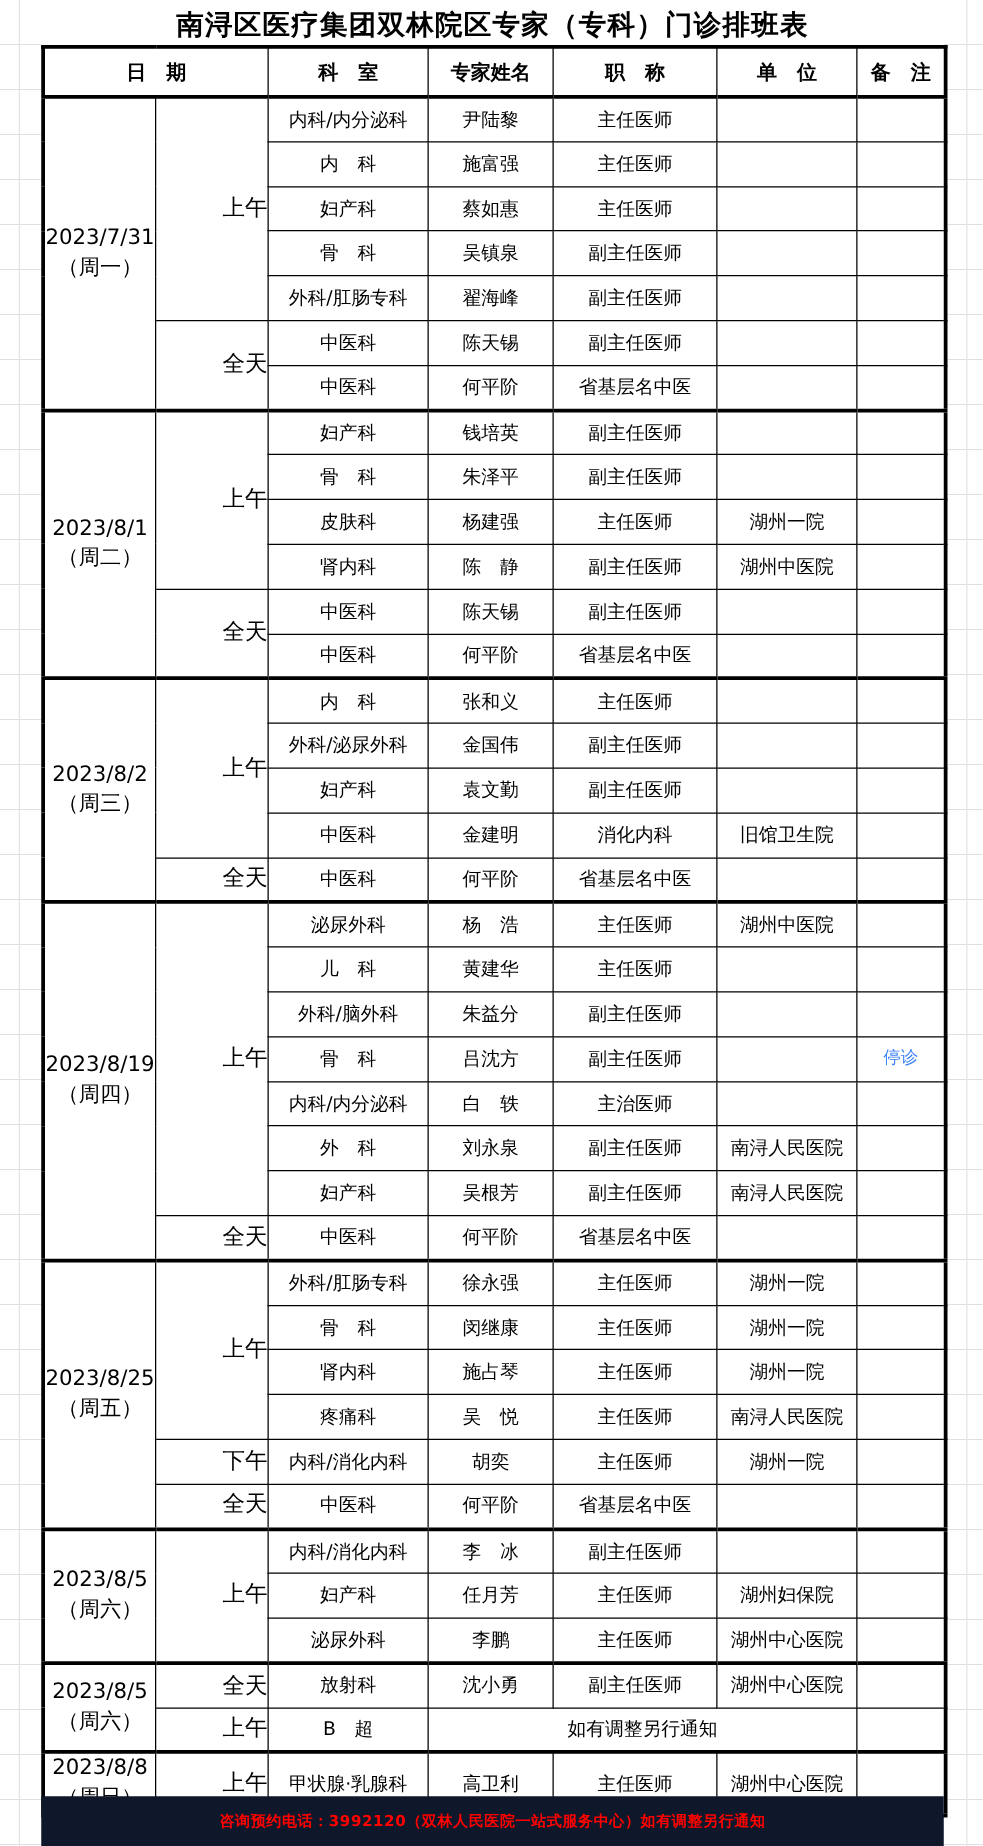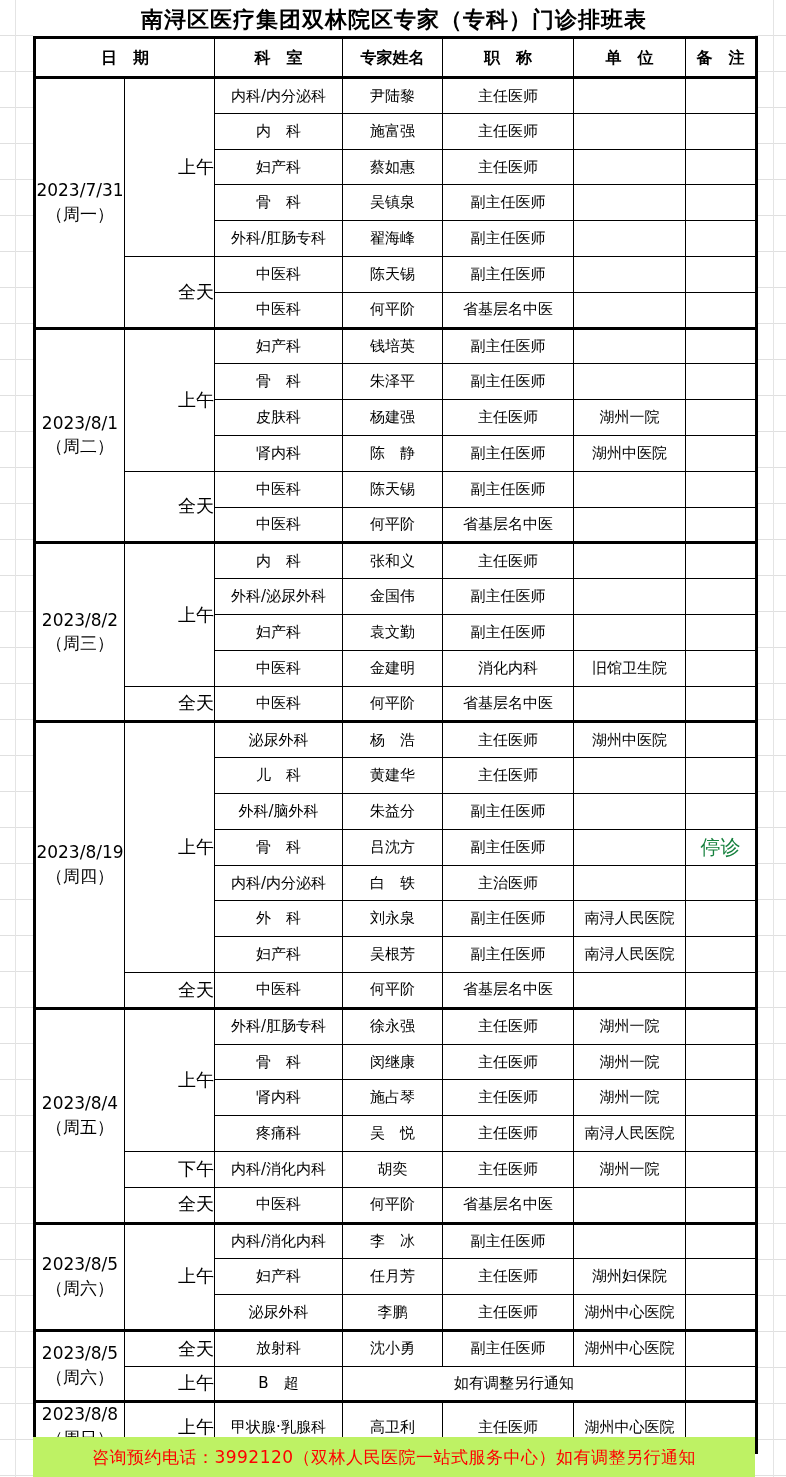--- a/index.html
+++ b/index.html
@@ -43,27 +43,27 @@
     text-align: center; vertical-align: middle;
     padding: 0; overflow: hidden;
     font-size: 15px; line-height: 1.25;
   }
   .schedule thead tr { height: 40px; margin-left: 44px; }
   .schedule th { font-size: 16px; font-weight: bold; border-bottom: 3px solid #000; }
   .schedule tbody tr { height: 35.8px; }
   td.thick-b { border-bottom: 3px solid #000; }
   td.date-cell { font-size: 17px; line-height: 1.4; }
   td.time-cell { font-size: 18px; text-align: right; }
-  td.note-cell { color: #15803d; font-size: 20px; }
+  td.note-cell { color: #3b82f6; font-size: 14px; }
 
   .footer-note {
     position: absolute; left: 33px; top: 1437px; width: 722px; height: 40px;
     display: flex; align-items: center; justify-content: center;
-    color: #ff0000; font-weight: normal; font-size: 17px; letter-spacing: 0.5px;
-    background: #bef264;
+    color: #ff0000; font-weight: bold; font-size: 12px; letter-spacing: 0.5px;
+    background: #0f172a;
   }
 </style>
 </head>
 <body>
 
 <div class="margin-grid left"></div>
 <div class="margin-grid right"></div>
 <div class="margin-vline l"></div>
 <div class="margin-vline r"></div>
 
@@ -291,21 +291,21 @@
       <tr>
         <td class="time-cell thick-b">全天</td>
         <td class="dept-cell thick-b">中医科</td>
         <td class="name-cell thick-b">何平阶</td>
         <td class="title-cell thick-b">省基层名中医</td>
         <td class="unit-cell thick-b"></td>
         <td class="note-cell thick-b"></td>
       </tr>
       <tr>
         <td class="date-cell thick-b" rowspan="6">
-          <div>2023/8/4</div>
+          <div>2023/8/25</div>
           <div>（周五）</div>
         </td>
         <td class="time-cell" rowspan="4">上午</td>
         <td class="dept-cell">外科/肛肠专科</td>
         <td class="name-cell">徐永强</td>
         <td class="title-cell">主任医师</td>
         <td class="unit-cell">湖州一院</td>
         <td class="note-cell"></td>
       </tr>
       <tr>

